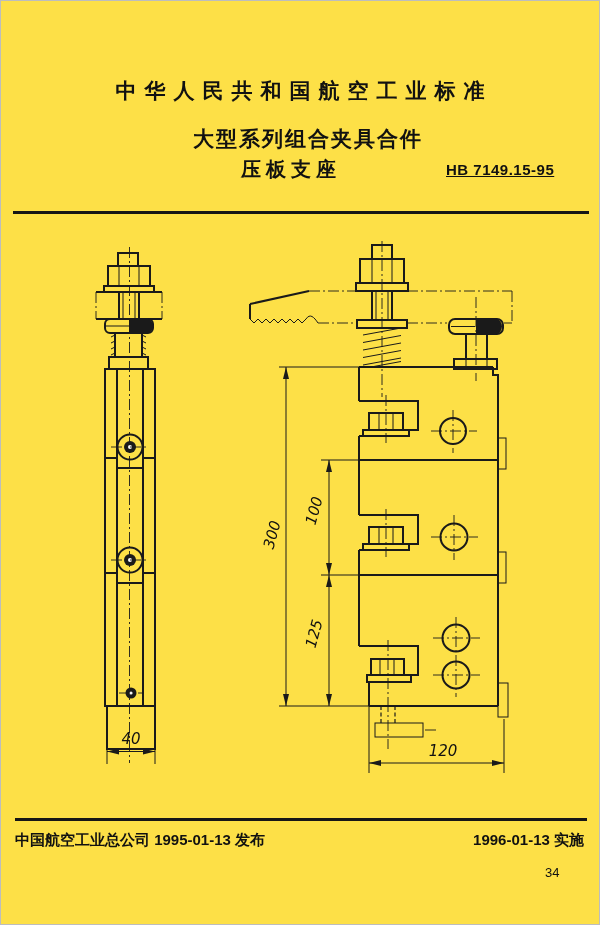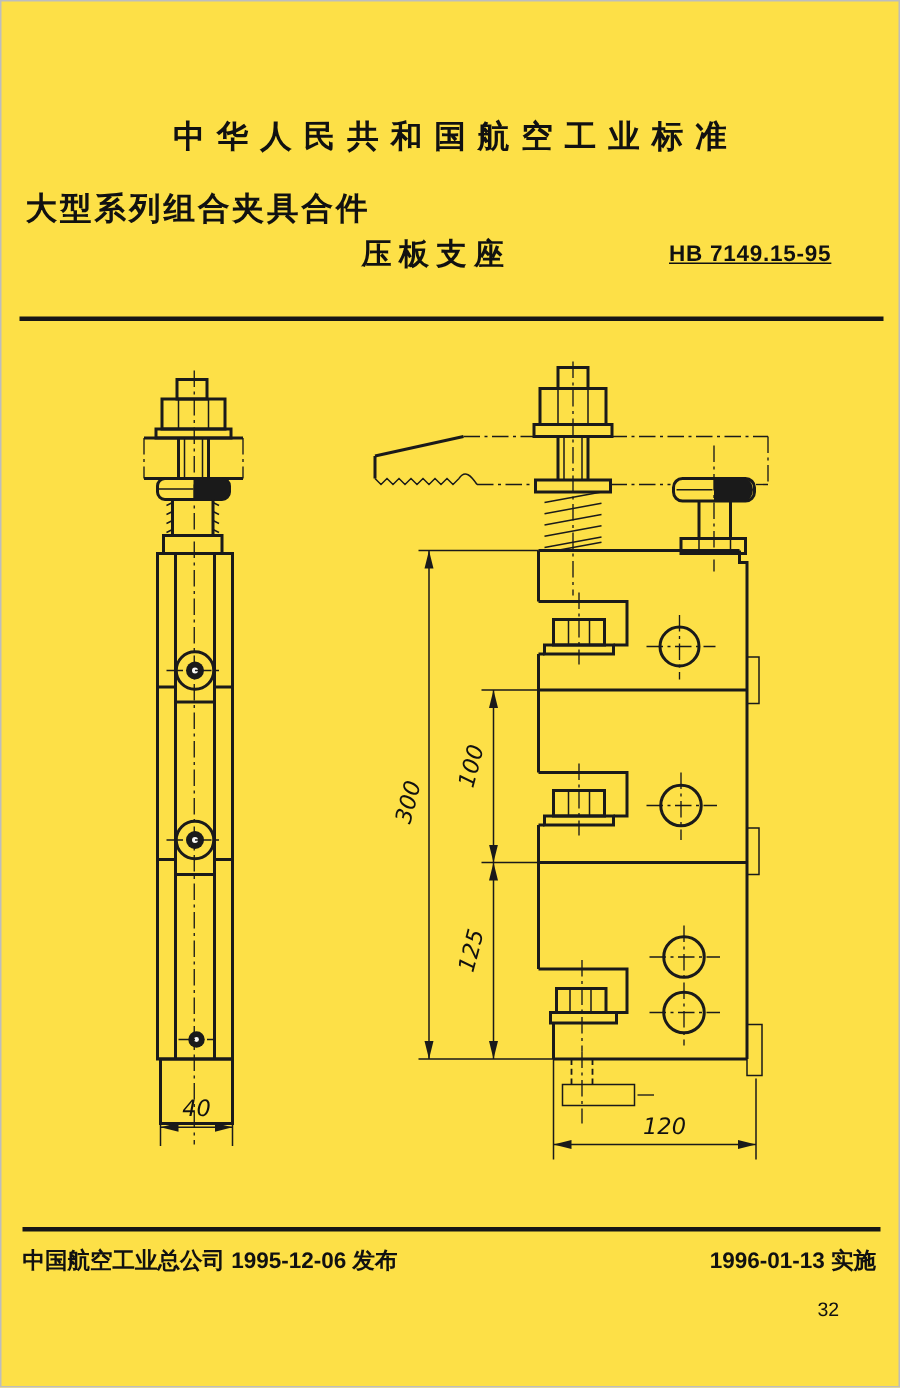--- a/index.html
+++ b/index.html
@@ -4,21 +4,21 @@
 <style>
   html,body { margin:0; padding:0; background:#ddd; }
   .page {
     position:relative; width:600px; height:925px;
     background:#fde047; border:1px solid #bdbdbd; box-sizing:border-box;
     font-family:"Liberation Sans", sans-serif; color:#111; overflow:hidden;
   }
   .abs { position:absolute; }
   .hdr-title { left:0; right:0; top:76px; text-align:center;
     font-size:21px; font-weight:bold; letter-spacing:8px; text-indent:8px; }
-  .hdr-sub1 { left:0; right:0; top:124px; text-align:left;
+  .hdr-sub1 { left:0; right:0; top:124px; text-align:center;
     font-size:21px; font-weight:bold; letter-spacing:2px;padding-left:16px; }
   .hdr-sub2 { left:0; right:0; top:155px; text-align:center;
     font-size:20px; font-weight:bold; letter-spacing:5px;
     transform:translateX(-9px); }
   .std-no { left:445px; top:160px; font-size:15px; font-weight:bold;
     letter-spacing:0.5px; font-family:"Liberation Sans", sans-serif;text-decoration:underline; }
   .rule { background:#161616; }
   .rule-top { left:12px; top:210px; width:576px; height:2.5px; }
   .rule-bottom { left:14px; top:817px; width:572px; height:2.5px; }
   .foot-left { left:14px; top:830px; font-size:15px; font-weight:bold; }
@@ -261,17 +261,17 @@
       <g>
         <line class="tn" x1="368" y1="705" x2="368" y2="772"></line>
         <line class="tn" x1="503" y1="718" x2="503" y2="772"></line>
         <line class="dim" x1="368" y1="762" x2="503" y2="762" marker-start="url(#da)" marker-end="url(#da)"></line>
         <text class="dtext" x="442" y="755" text-anchor="middle">120</text>
       </g>
     </g>
   </svg>
 
   <div class="abs rule rule-bottom"></div>
-  <div class="abs foot-left">中国航空工业总公司 1995-12-06 发布</div>
+  <div class="abs foot-left">中国航空工业总公司 1995-01-13 发布</div>
   <div class="abs foot-right">1996-01-13 实施</div>
-  <div class="abs page-num">32</div>
+  <div class="abs page-num">34</div>
 
 </div>
 
 </body></html>

